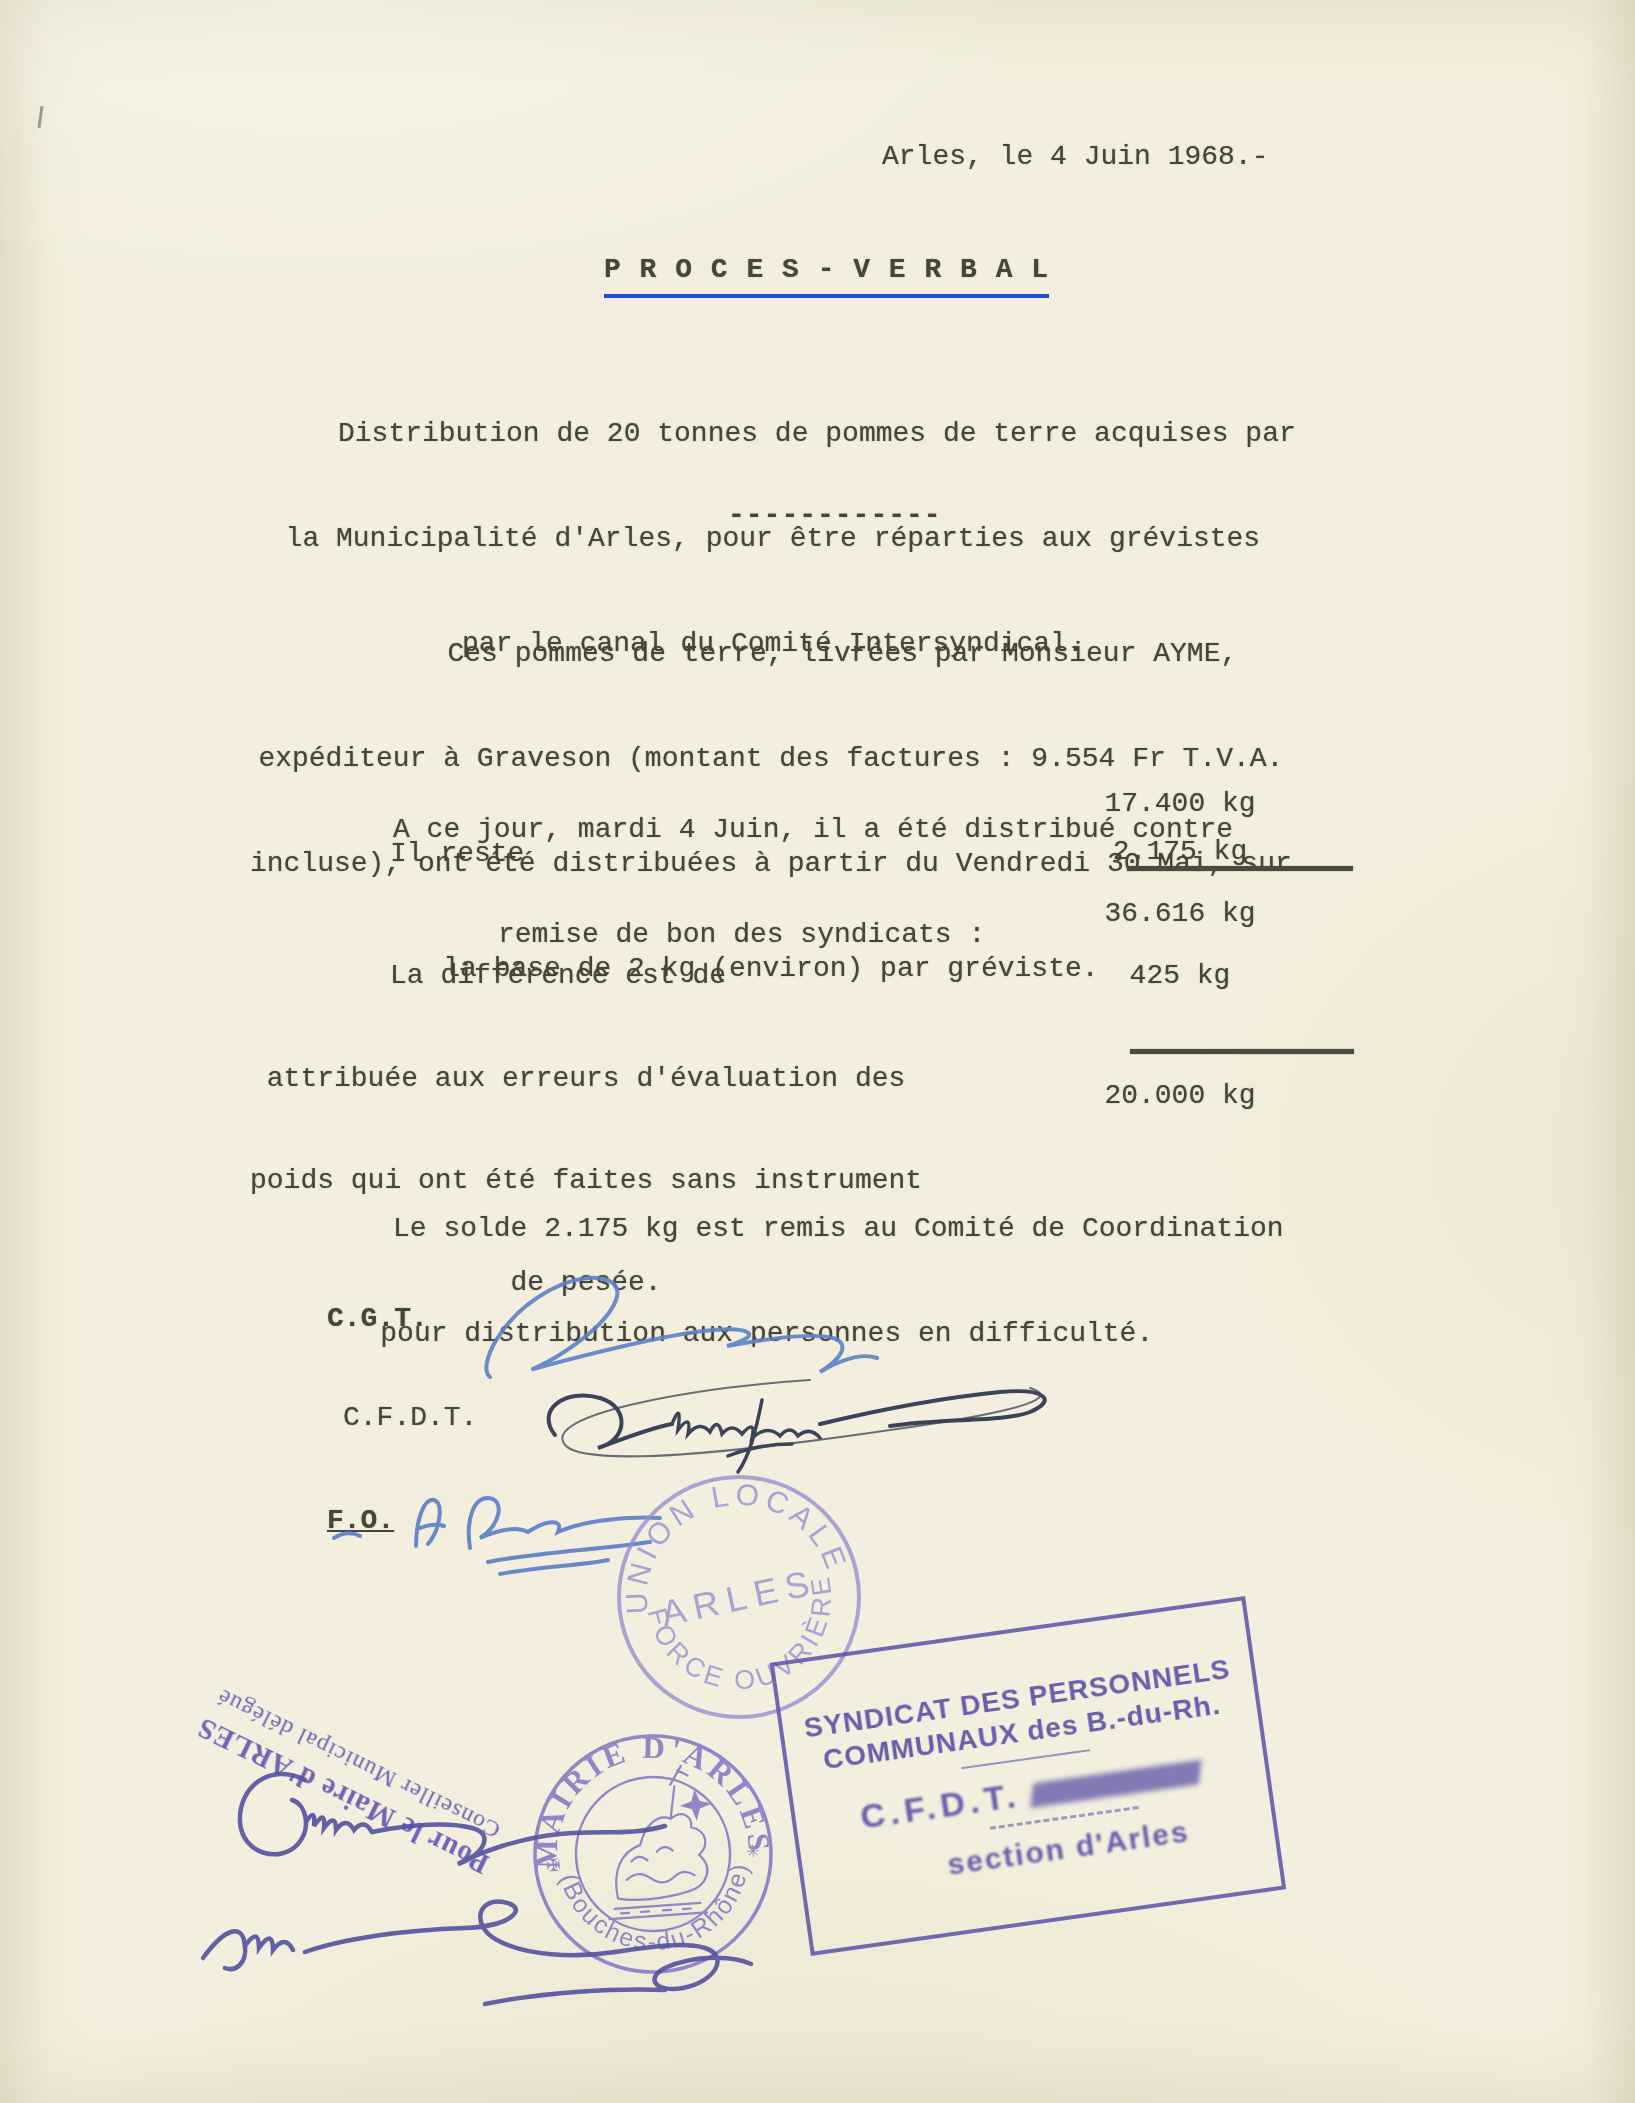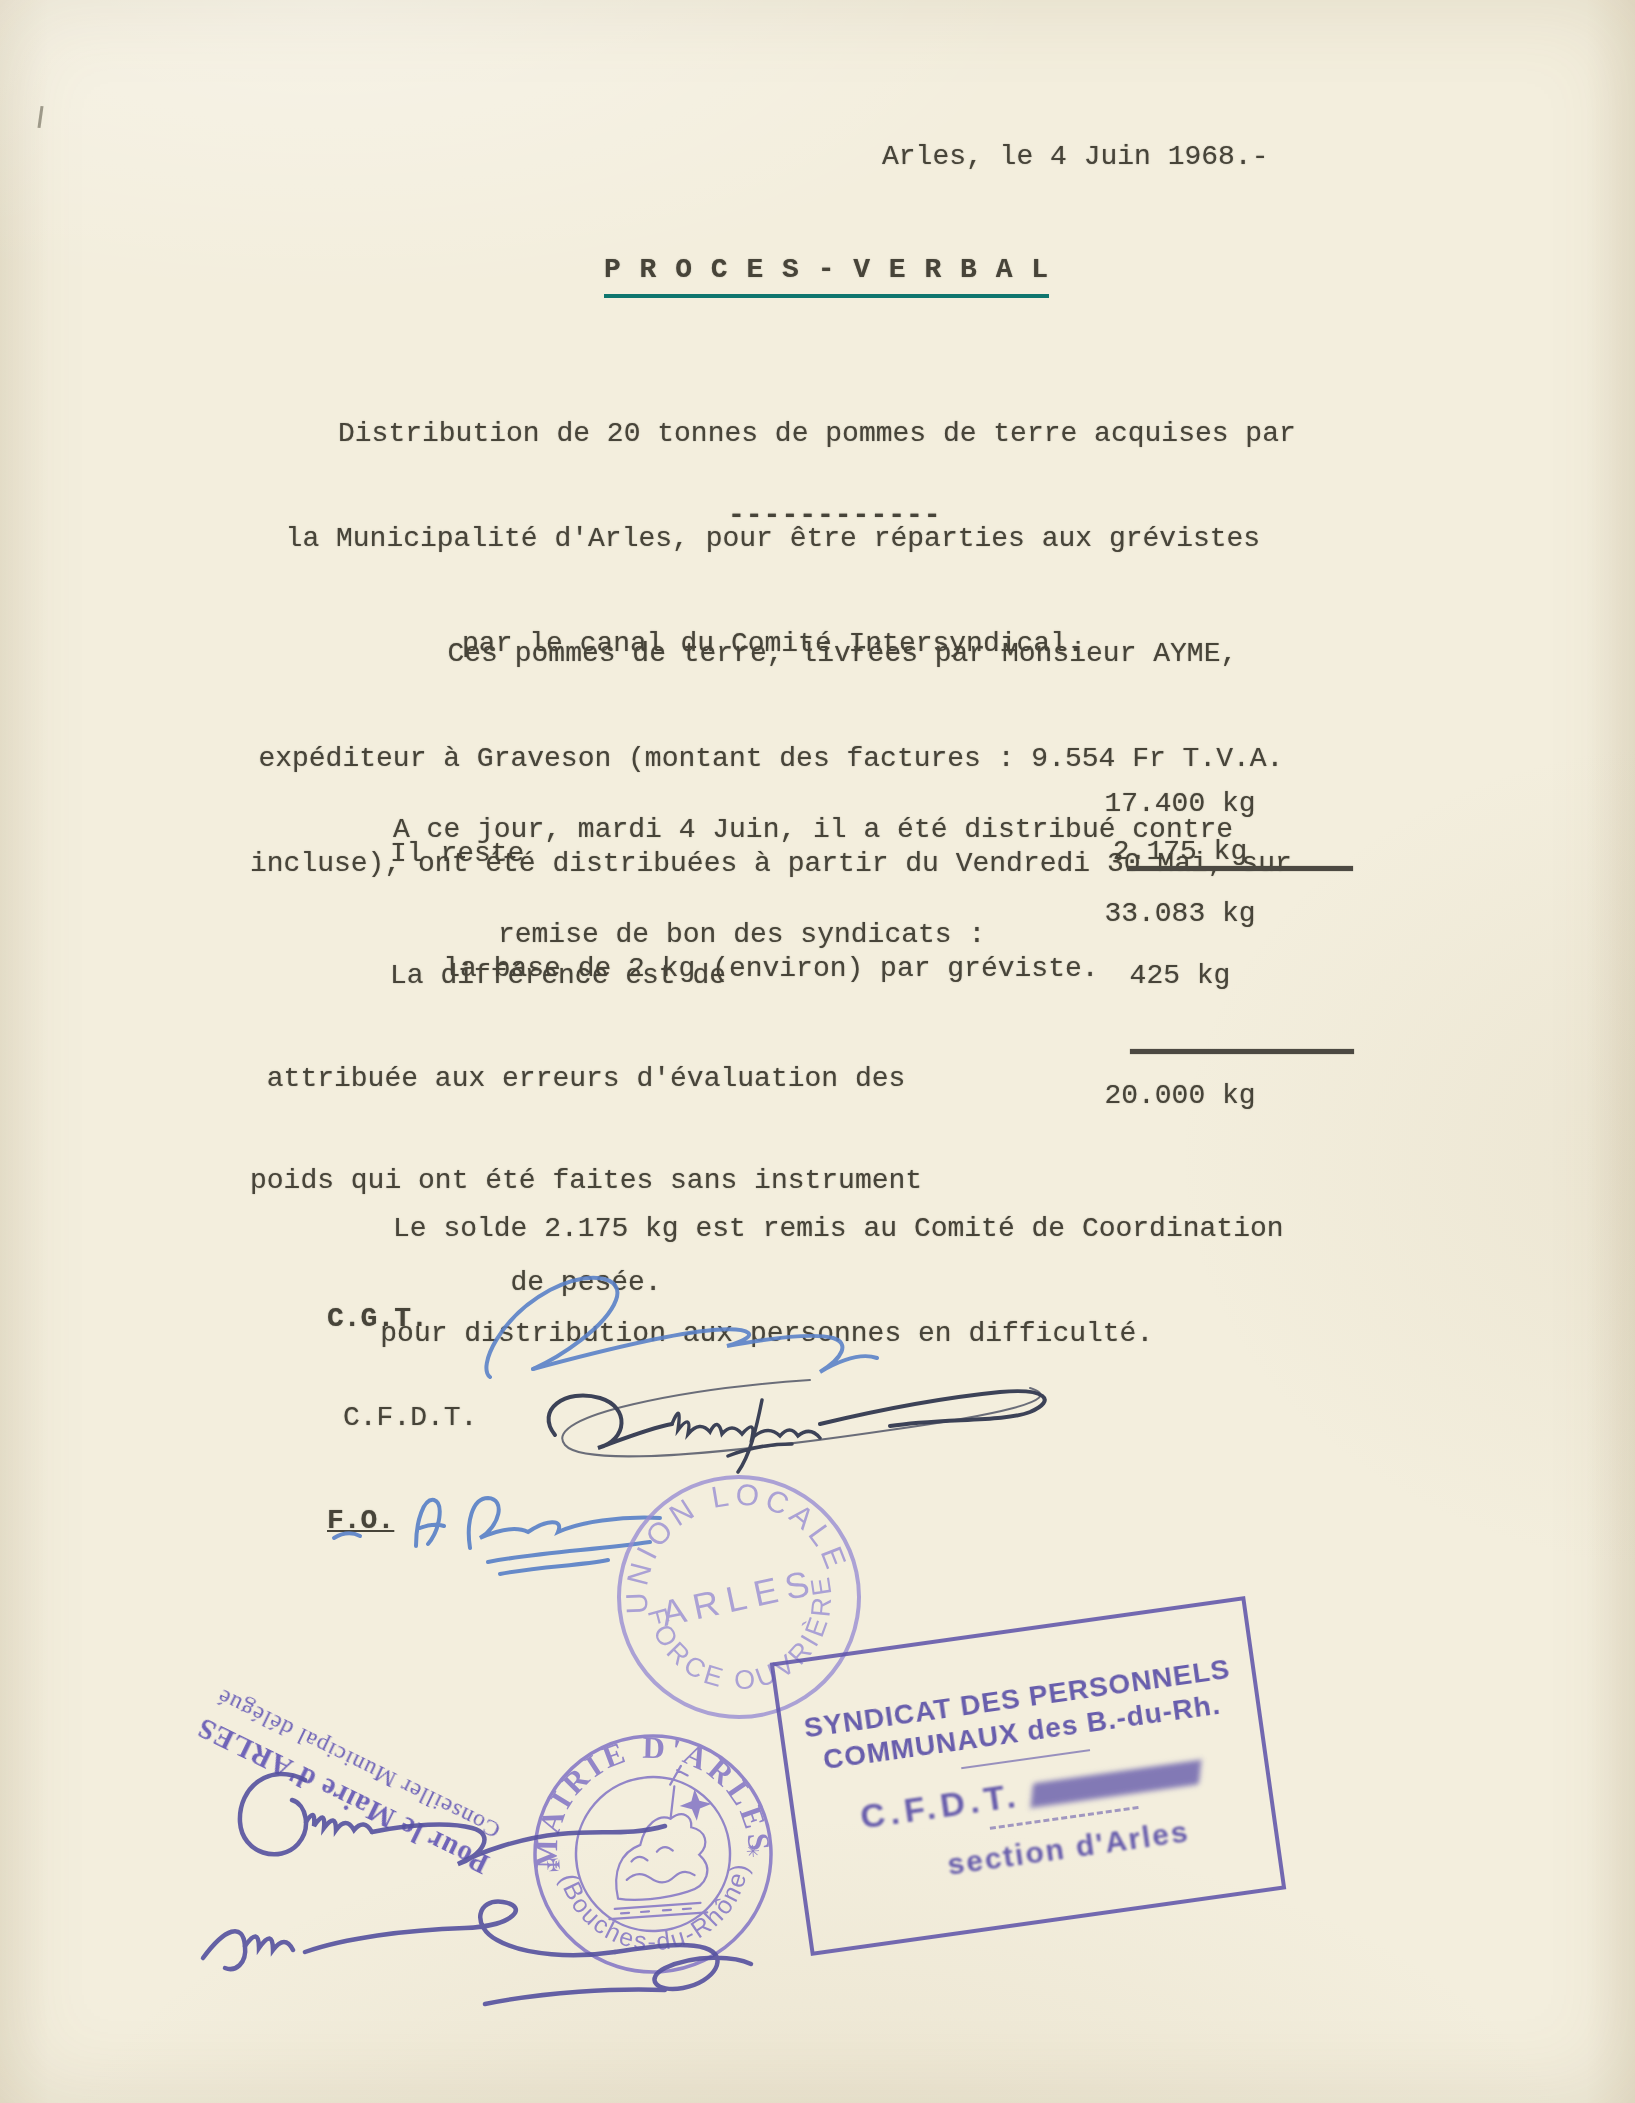--- a/index.html
+++ b/index.html
@@ -17,21 +17,21 @@
       radial-gradient(1200px 600px at 50% 105%, rgba(190,172,135,.16), transparent 65%),
       linear-gradient(90deg, rgba(185,170,135,.14), transparent 3%, transparent 97%, rgba(185,170,135,.18));
   }
   .typed{position:absolute;font-size:28px;line-height:35px;white-space:pre;
     text-shadow:0 0 1.2px rgba(71,68,57,.55);}
   .line{display:block;text-align:center;}
   .ind1{padding-left:88px;}
   .ind2{padding-left:143px;}
   .date{left:882px;top:139px;}
   .title{left:604px;top:252px;font-weight:bold;letter-spacing:1px;
-    border-bottom:4px solid #0f766e;padding-bottom:7px;}
+    border-bottom:4px solid #1d4ed8;padding-bottom:7px;}
   .sep{left:728px;top:498px;font-weight:bold;letter-spacing:1px;}
   .p1{left:250px;top:346px;}
   .p2{left:250px;top:566px;}
   .p3{left:250px;top:742px;}
   .p4{left:250px;top:1141px;}
   .attrib{left:250px;top:994px;line-height:34px;}
   .numcol{left:1030px;width:300px;text-align:center;}
   .n-dist{top:786px;}
   .n-reste{top:834px;}
   .n-subtotal{top:896px;}
@@ -100,21 +100,21 @@
 
   <div class="typed p3">
     <span class="line ind2">A ce jour, mardi 4 Juin, il a été distribué contre</span>
     <span class="line">remise de bon des syndicats :</span>
   </div>
 
   <div class="typed numcol n-dist">17.400 kg</div>
   <div class="typed reste-label">Il reste</div>
   <div class="typed numcol n-reste">2.175 kg</div>
   <div class="rule uline1"></div>
-  <div class="typed numcol n-subtotal">33.083 kg</div>
+  <div class="typed numcol n-subtotal">36.616 kg</div>
 
   <div class="typed diff-label">La différence est de</div>
   <div class="typed numcol n-diff">425 kg</div>
 
   <div class="typed attrib">
     <span class="line">attribuée aux erreurs d'évaluation des</span>
     <span class="line">poids qui ont été faites sans instrument</span>
     <span class="line">de pesée.</span>
   </div>
   <div class="rule uline2"></div>

